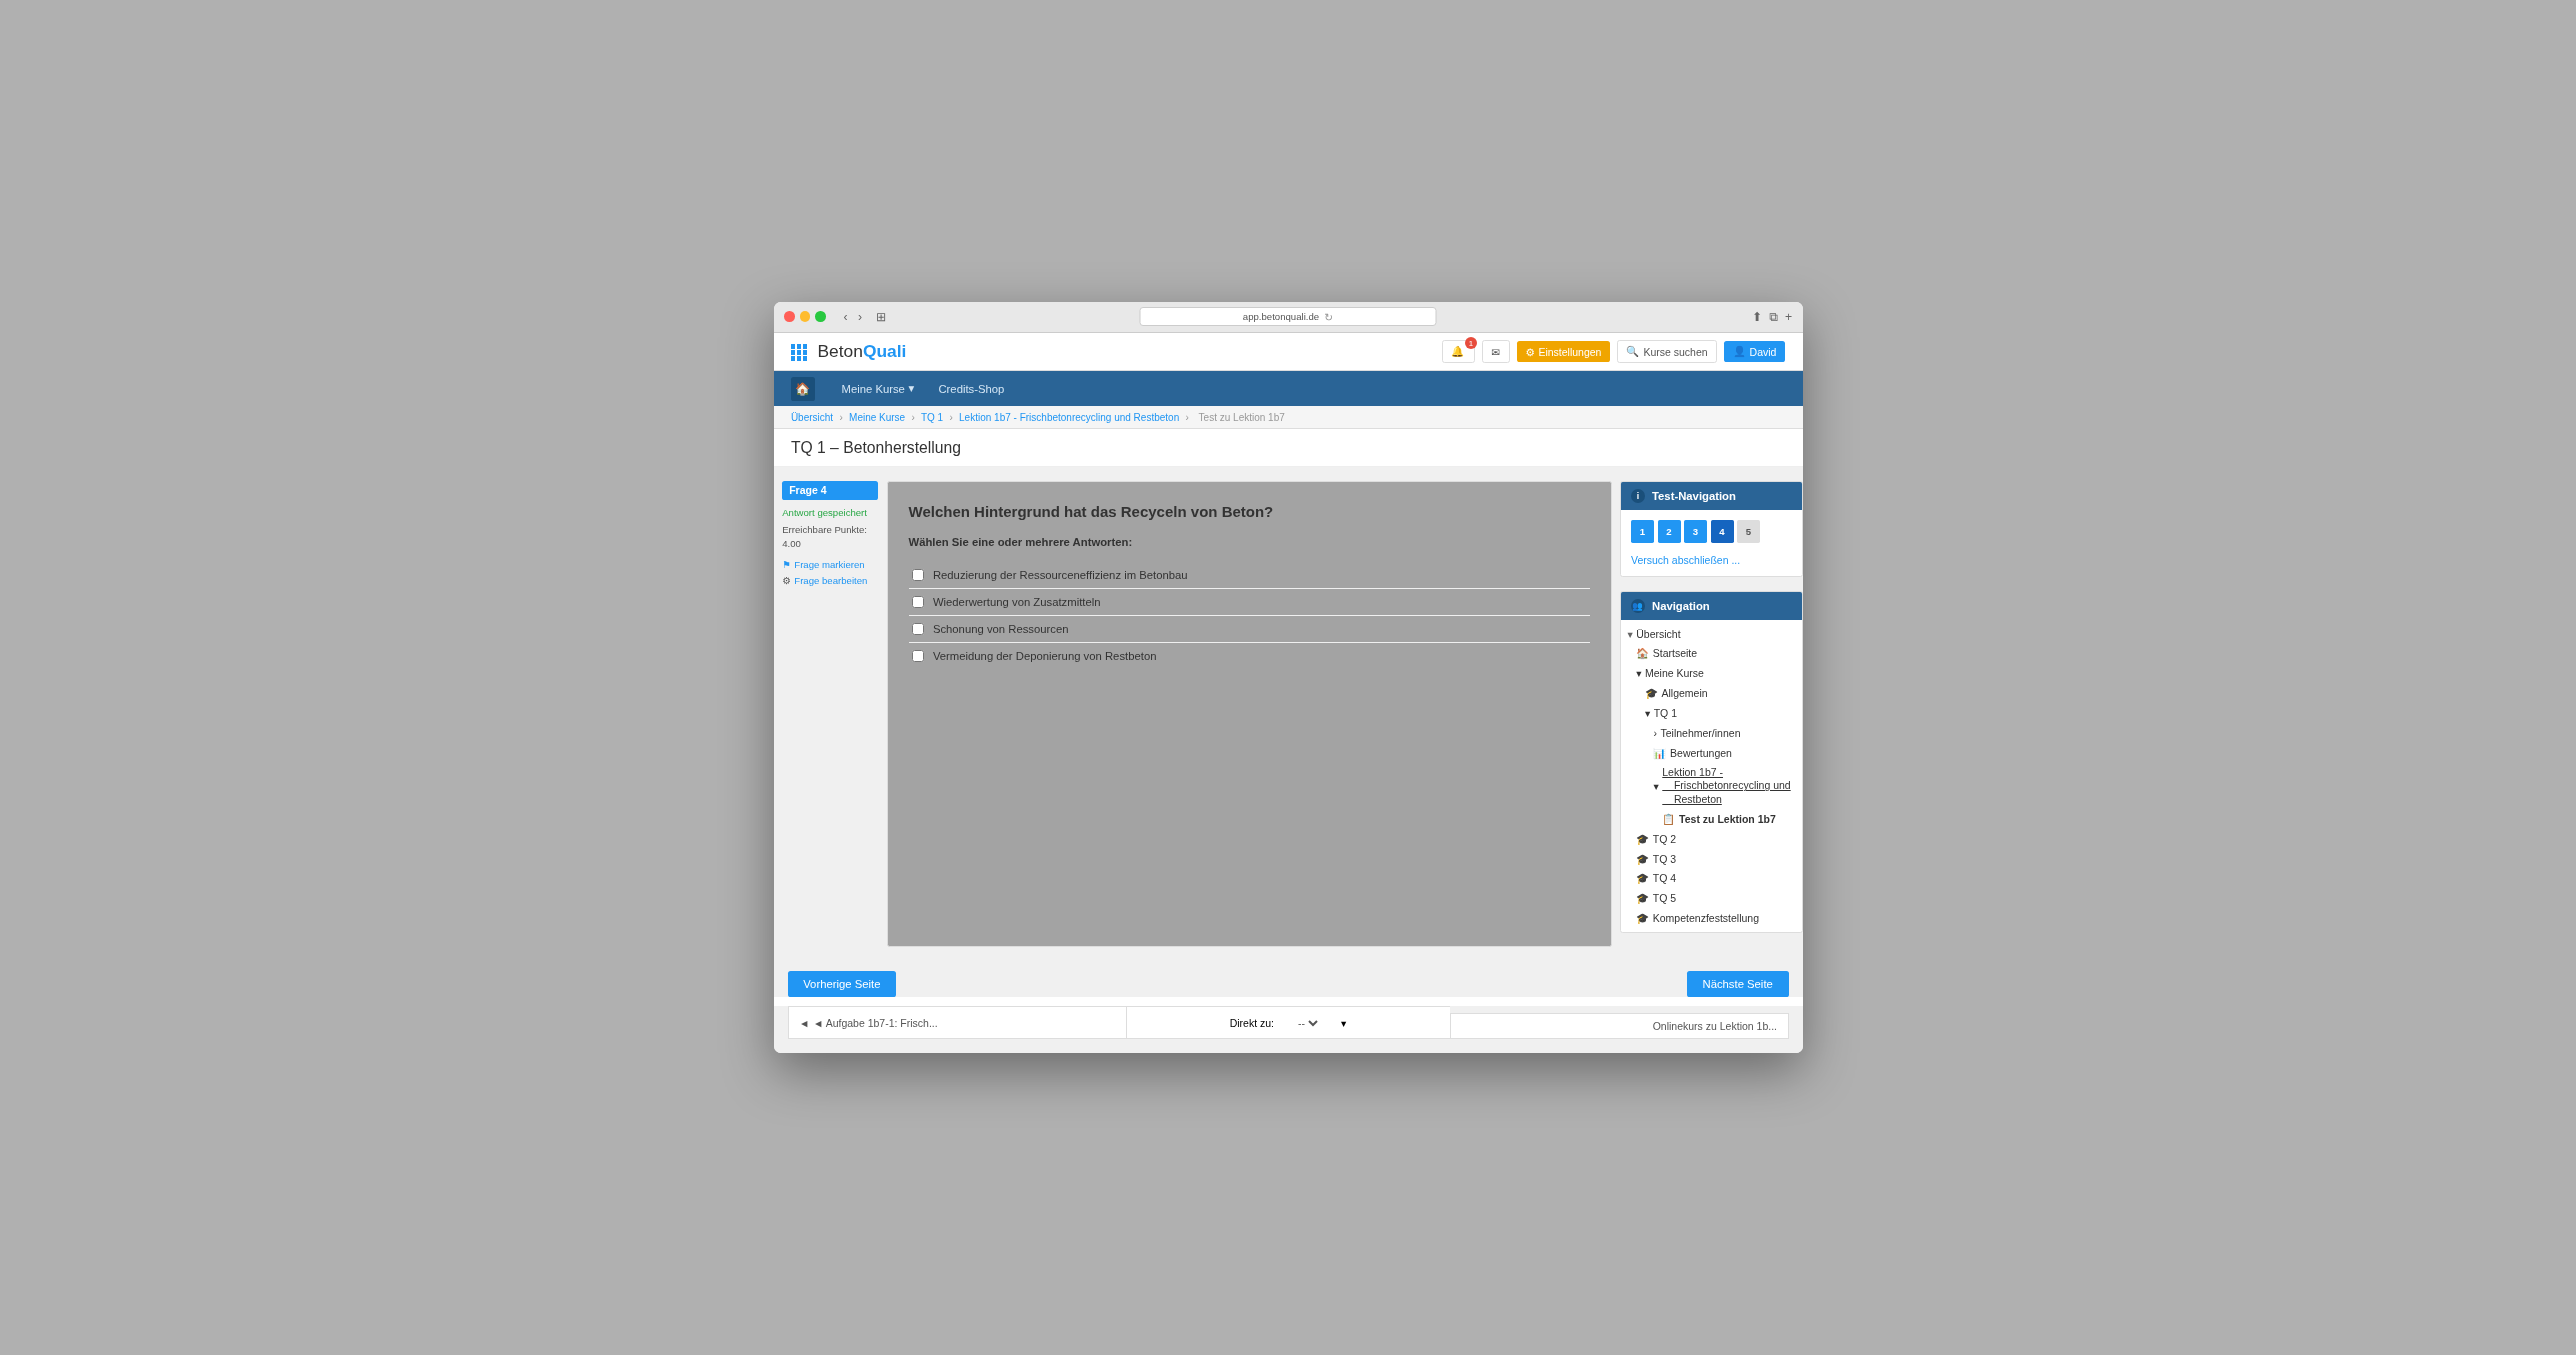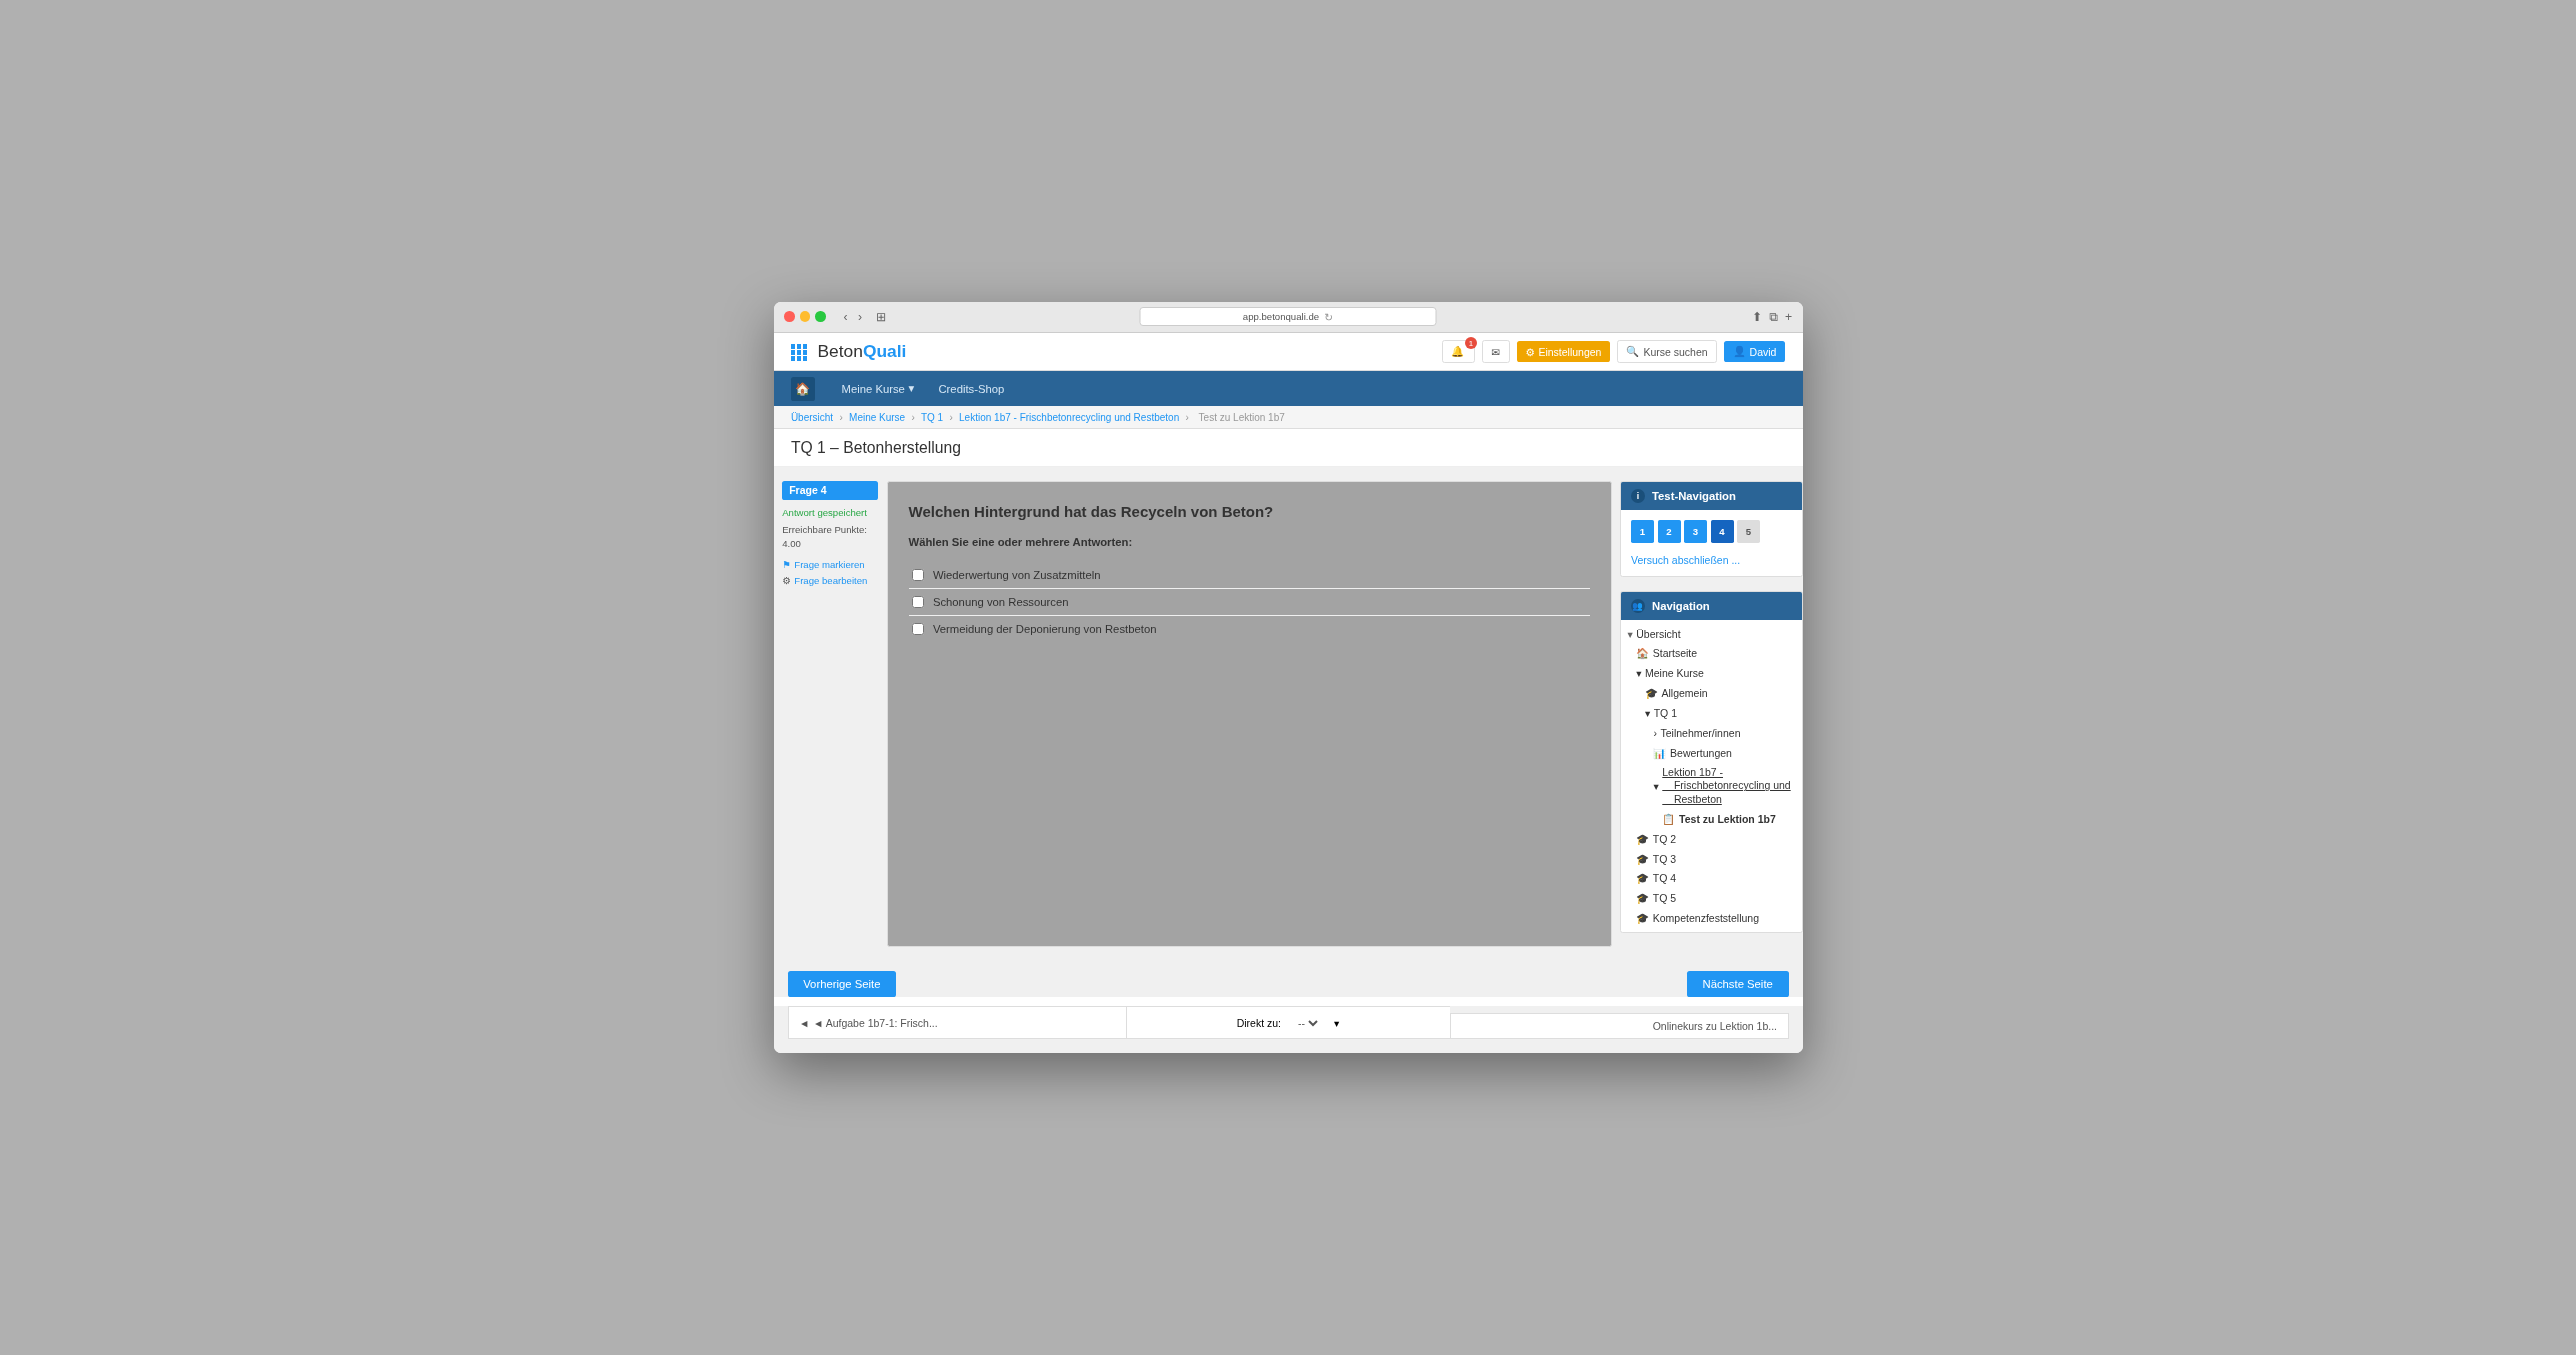--- a/index.html
+++ b/index.html
@@ -416,21 +416,21 @@
       flex: 1;
       padding: 6.1px 3.5px;
       background: #fff;
       border: 0.9px solid #ddd;
       border-left: none;
       border-right: none;
       font-size: 10.5px;
       display: flex;
       align-items: center;
       justify-content: center;
-      gap: 13px;
+      gap: 20px;
     }
     .bottom-link-right {
       flex: 1;
       padding: 6.1px 10.5px;
       background: #fff;
       border: 0.9px solid #ddd;
       font-size: 10.5px;
       color: #555;
       text-align: right;
       margin-top: 7px;
@@ -556,20 +556,24 @@
         </div>
       </div>
     </div>
 
     <div class="question-area">
       <div class="question-title">Welchen Hintergrund hat das Recyceln von Beton?</div>
       <div class="question-instruction">Wählen Sie eine oder mehrere Antworten:</div>
       <div>
         <div class="answer-option">
           <input type="checkbox" style="">
+          <label>Reduzierung der Ressourceneffizienz im Betonbau</label>
+        </div>
+        <div class="answer-option">
+          <input type="checkbox" style="">
           <label>Wiederwertung von Zusatzmitteln</label>
         </div>
         <div class="answer-option">
           <input type="checkbox" style="">
           <label>Schonung von Ressourcen</label>
         </div>
         <div class="answer-option">
           <input type="checkbox" style="">
           <label>Vermeidung der Deponierung von Restbeton</label>
         </div>

